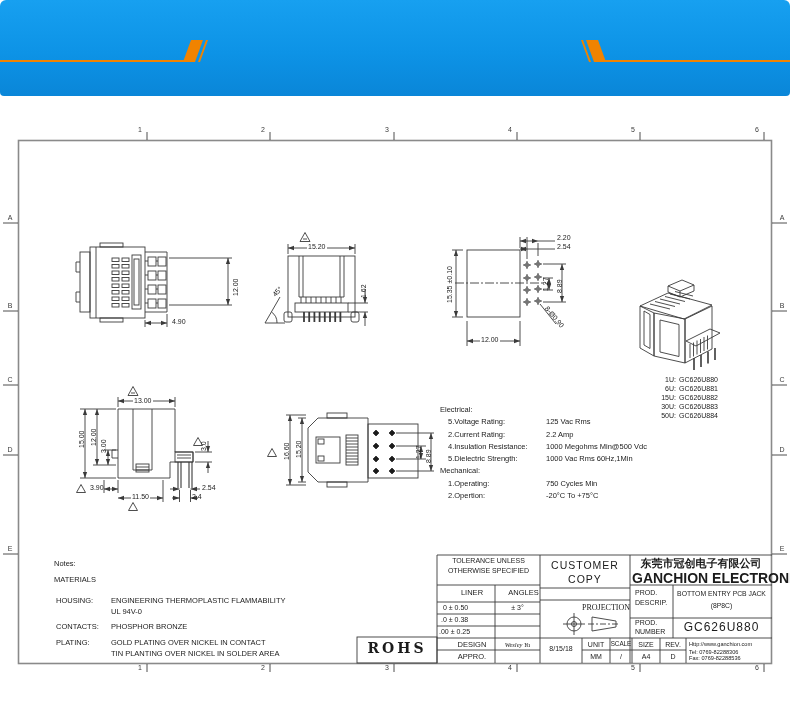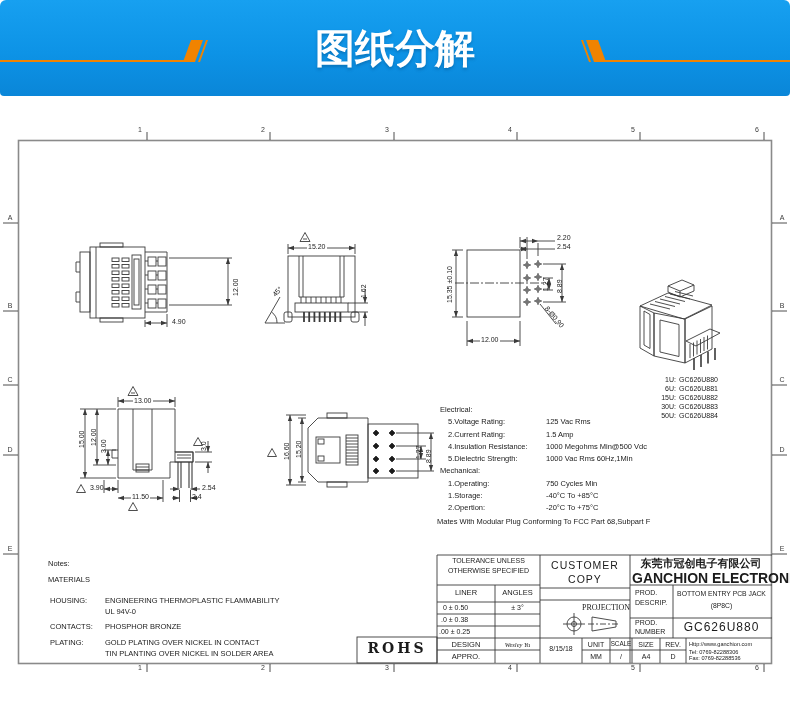--- a/index.html
+++ b/index.html
@@ -18,21 +18,21 @@
   .accent{position:absolute;background:#f08300;}
   .acc-line-l{left:0;top:60px;width:186px;height:2px;}
   .acc-line-r{left:604px;top:60px;width:186px;height:2px;}
   .acc-par-l{left:187px;top:40px;width:12px;height:22px;transform:skewX(-20deg);}
   .acc-par-l2{left:202px;top:40px;width:2px;height:22px;transform:skewX(-20deg);}
   .acc-par-r{left:590px;top:40px;width:12px;height:22px;transform:skewX(20deg);}
   .acc-par-r2{left:585px;top:40px;width:2px;height:22px;transform:skewX(20deg);}
   
   .t{position:absolute;color:#1b1b1b;white-space:nowrap;line-height:1.1;}
   .f55{font-size:5.6px;} .f63{font-size:6.3px;} .f65{font-size:6.5px;}
-  .f7{font-size:7px;} .f75{font-size:7.5px;} .f8{font-size:8px;}
+  .f7{font-size:7px;} .f75{font-size:7.5px;margin-left:6px;} .f8{font-size:8px;}
   .f95{font-size:14px;} .f10{font-size:10.5px;} .f11{font-size:11px;}
   .f12{font-size:12px;} .f14{font-size:14px;}
   .c{text-align:center;}
   .b{font-weight:bold;}
   .bg{background:#fff;padding:0 1px;}
   .r90{transform-origin:0 0;transform:rotate(-90deg);}
   .rm45{transform-origin:0 0;transform:rotate(-47deg);}
   .rp50{transform-origin:0 0;transform:rotate(50deg);}
   .grid-lab{color:#3a3a3a;font-size:7px;}
   .serif{font-family:"Liberation Serif",serif;text-align:right;}
@@ -45,21 +45,20 @@
   .spec-label{width:98px;}
   .mates{padding-left:0;margin-top:1px;}
   svg{position:absolute;left:0;top:0;}
 </style>
 </head>
 <body>
 
 <div id="page">
 
   <div class="banner">
-    <div class="banner-title">图纸分解</div>
     <div class="accent acc-line-l"></div>
     <div class="accent acc-par-l"></div>
     <div class="accent acc-par-l2"></div>
     <div class="accent acc-par-r"></div>
     <div class="accent acc-par-r2"></div>
     <div class="accent acc-line-r"></div>
   </div>
 
   <svg width="790" height="712" viewBox="0 0 790 712">
     <defs>
@@ -339,44 +338,39 @@
   </div>
 
   <div class="specs">
     <div class="spec-h">Electrical:</div>
     <div class="spec-row">
       <span class="spec-label">5.Voltage Rating:</span>
       <span>125 Vac Rms</span>
     </div>
     <div class="spec-row">
       <span class="spec-label">2.Current Rating:</span>
-      <span>1.5 Amp</span>
+      <span>2.2 Amp</span>
     </div>
     <div class="spec-row">
       <span class="spec-label">4.Insulation Resistance:</span>
       <span>1000 Megohms Min@500 Vdc</span>
     </div>
     <div class="spec-row">
       <span class="spec-label">5.Dielectric Strength:</span>
       <span>1000 Vac Rms 60Hz,1Min</span>
     </div>
     <div class="spec-h">Mechanical:</div>
     <div class="spec-row">
       <span class="spec-label">1.Operating:</span>
       <span>750 Cycles Min</span>
     </div>
     <div class="spec-row">
-      <span class="spec-label">1.Storage:</span>
-      <span>-40°C To +85°C</span>
-    </div>
-    <div class="spec-row">
       <span class="spec-label">2.Opertion:</span>
       <span>-20°C To +75°C</span>
     </div>
-    <div class="mates">Mates With Modular Plug Conforming To FCC Part 68,Subpart F</div>
   </div>
 
   <span class="t f75" style="left:48px;top:560px">Notes:</span>
   <span class="t f75" style="left:48px;top:576px">MATERIALS</span>
   <span class="t f75" style="left:50px;top:597px">HOUSING:</span>
   <span class="t f75" style="left:105px;top:597px">ENGINEERING THERMOPLASTIC FLAMMABILITY</span>
   <span class="t f75" style="left:105px;top:608px">UL 94V-0</span>
   <span class="t f75" style="left:50px;top:623px">CONTACTS:</span>
   <span class="t f75" style="left:105px;top:623px">PHOSPHOR BRONZE</span>
   <span class="t f75" style="left:50px;top:639px">PLATING:</span>

